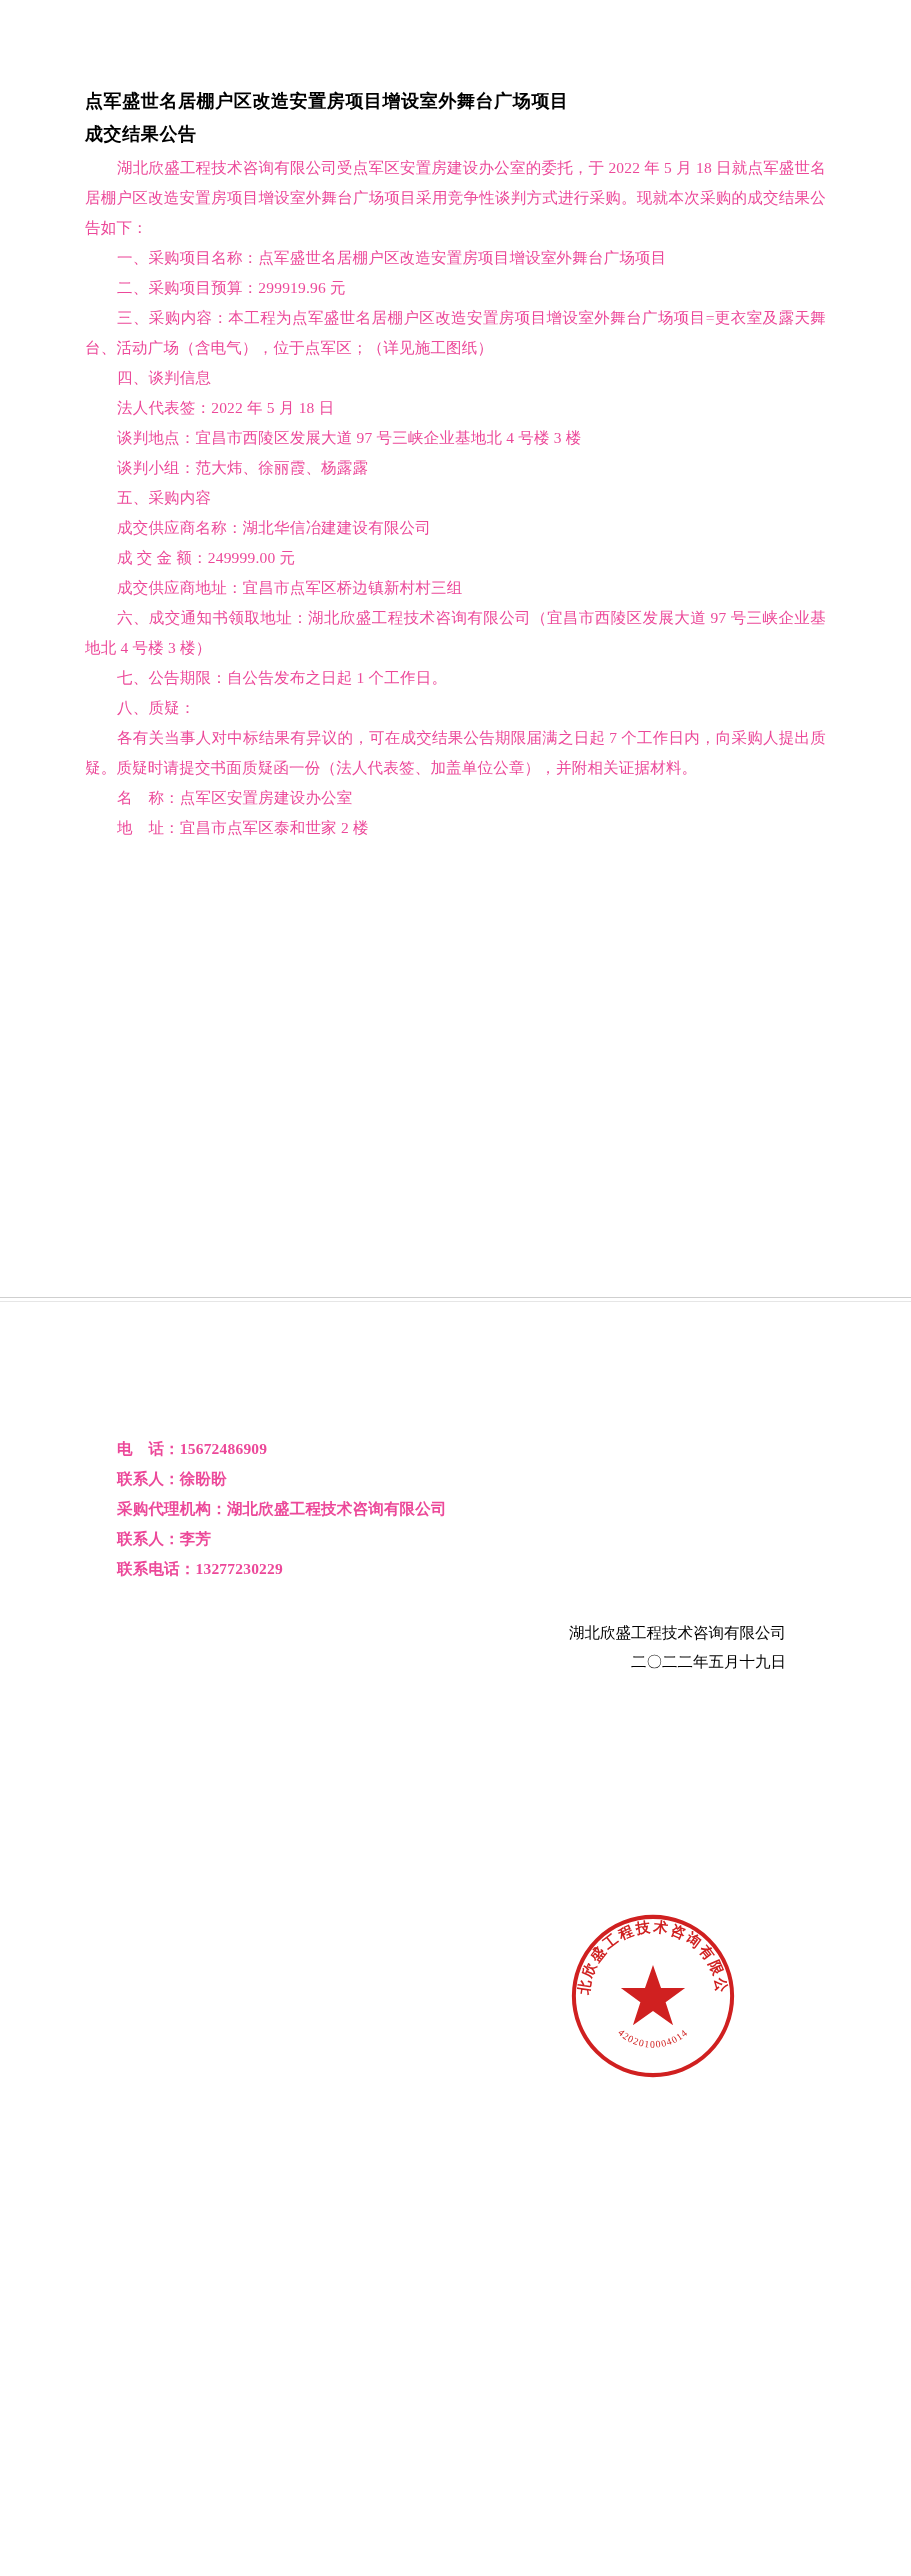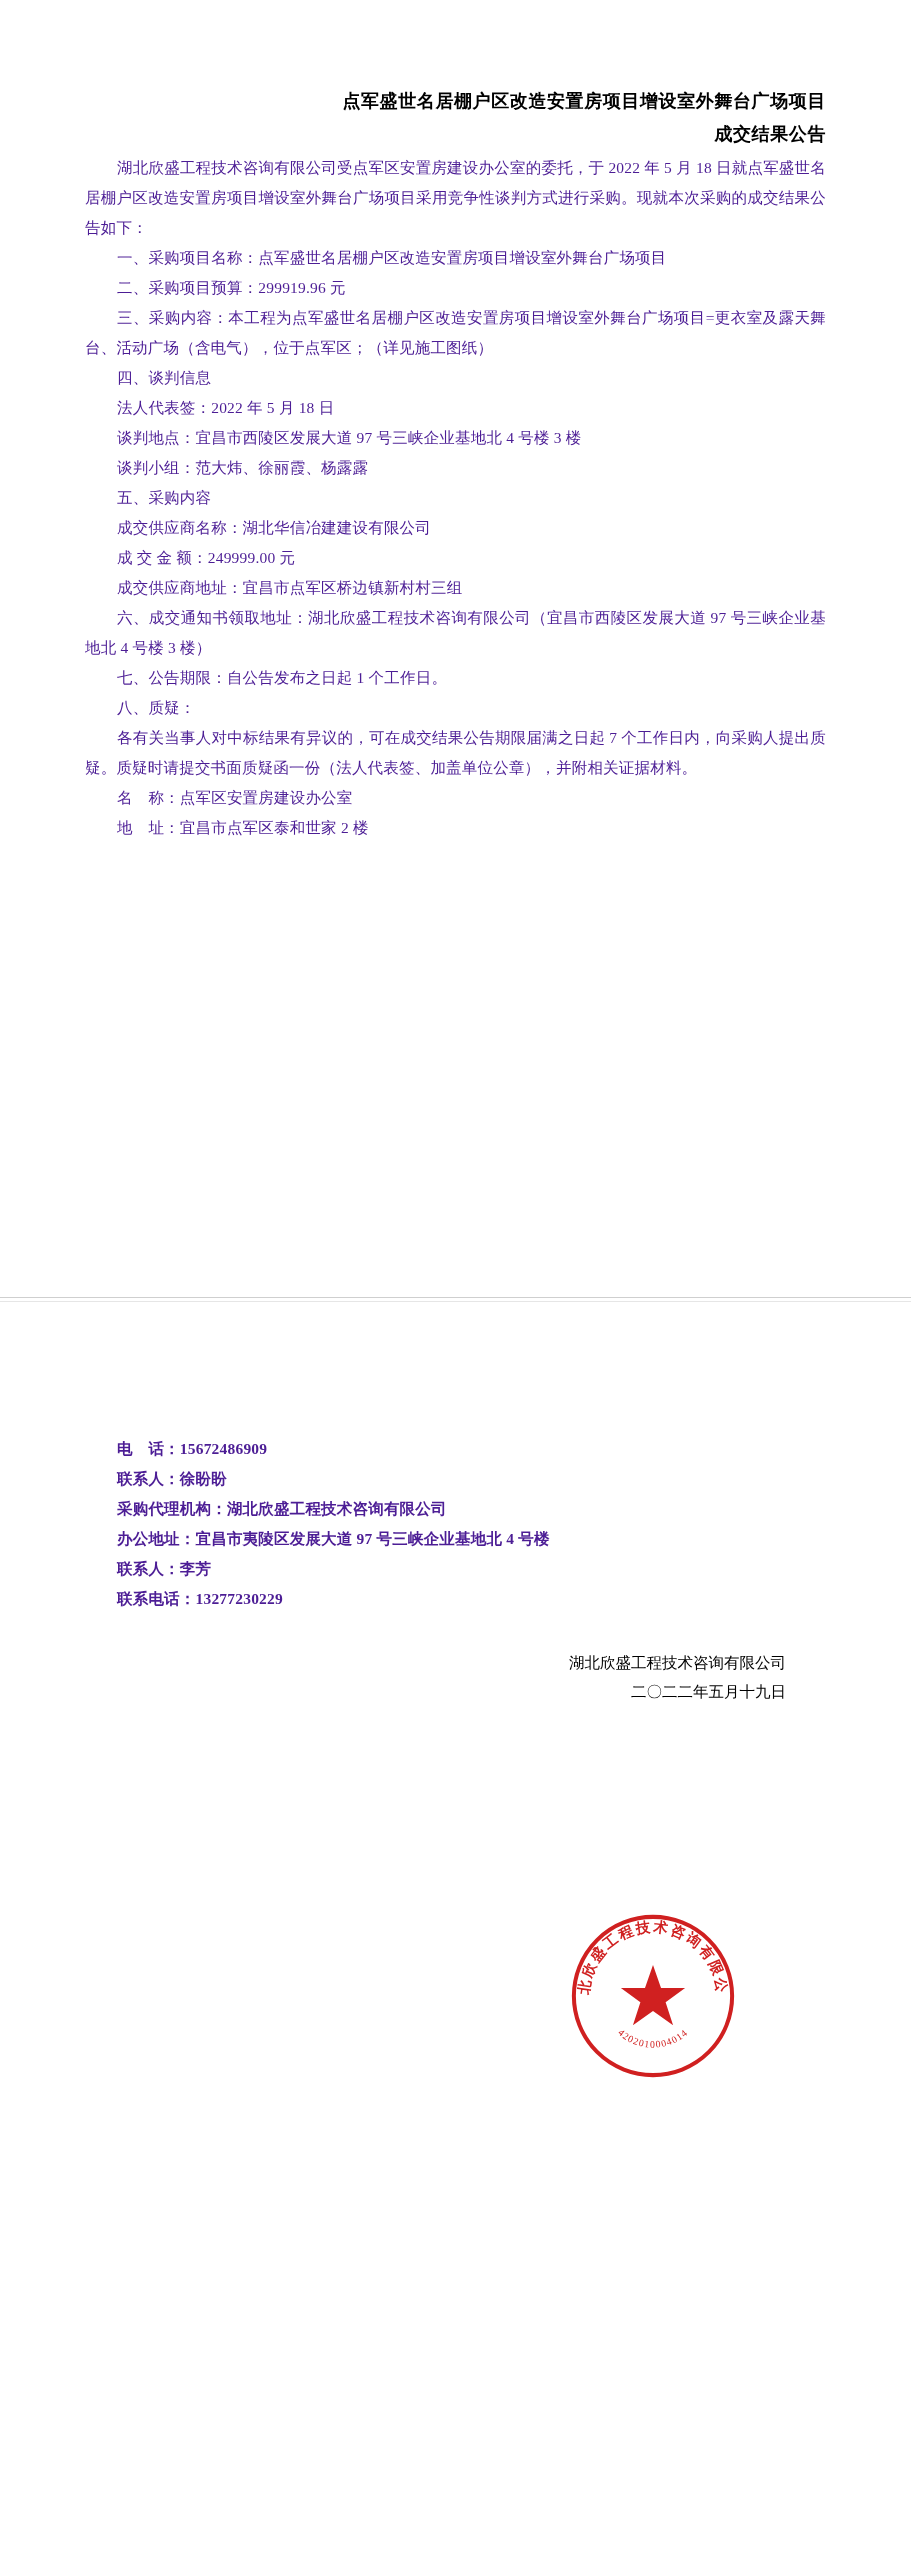--- a/index.html
+++ b/index.html
@@ -32,32 +32,32 @@
     background: #ffffff;
     border-top: 0.6px solid #cfcfcf;
     border-bottom: 0.6px solid #e6e6e6;
     width: 100%;
   }
   .page-two {
     height: 1275px;
     padding: 132px 85px 0 85px;
   }
   .doc-title {
-    text-align: right;
+    text-align: left;
     font-size: 18px;
     font-weight: bold;
     line-height: 30px;
     letter-spacing: 0.6px;
     color: #000;
     margin: 0 0 3.4px 0;
   }
   .para {
     font-size: 15.5px;
     line-height: 30px;
-    color: #4c1d95;
+    color: #ec4899;
     text-align: justify;
     margin: 0;
     letter-spacing: 0.2px;
   }
   .indent2 { text-indent: 32px; }
   .indent3 { padding-left: 32px; }
   .hang-indent {
     padding-left: 48px;
     text-indent: -16px;
   }
@@ -148,23 +148,20 @@
       <p class="para indent2">
         <span>电　话：</span><span>15672486909</span>
       </p>
       <p class="para indent2">
         <span>联系人：</span><span>徐盼盼</span>
       </p>
       <p class="para indent2">
         <span>采购代理机构：</span><span>湖北欣盛工程技术咨询有限公司</span>
       </p>
       <p class="para indent2">
-        <span>办公地址：</span><span>宜昌市夷陵区发展大道 97 号三峡企业基地北 4 号楼</span>
-      </p>
-      <p class="para indent2">
         <span>联系人：</span><span>李芳</span>
       </p>
       <p class="para indent2">
         <span>联系电话：</span><span>13277230229</span>
       </p>
     </div>
 
     <div class="sig-block">
       <div class="sig-line">湖北欣盛工程技术咨询有限公司</div>
       <div class="sig-line">二〇二二年五月十九日</div>

